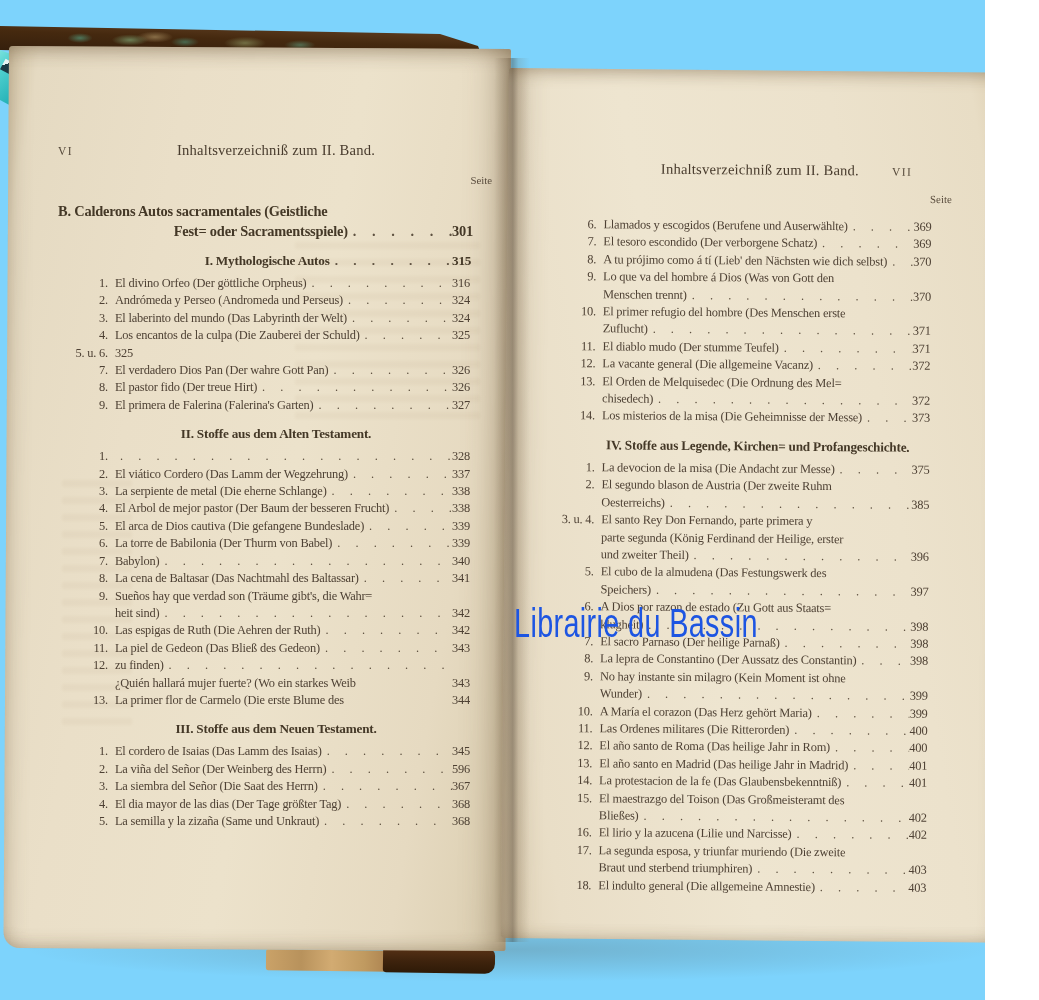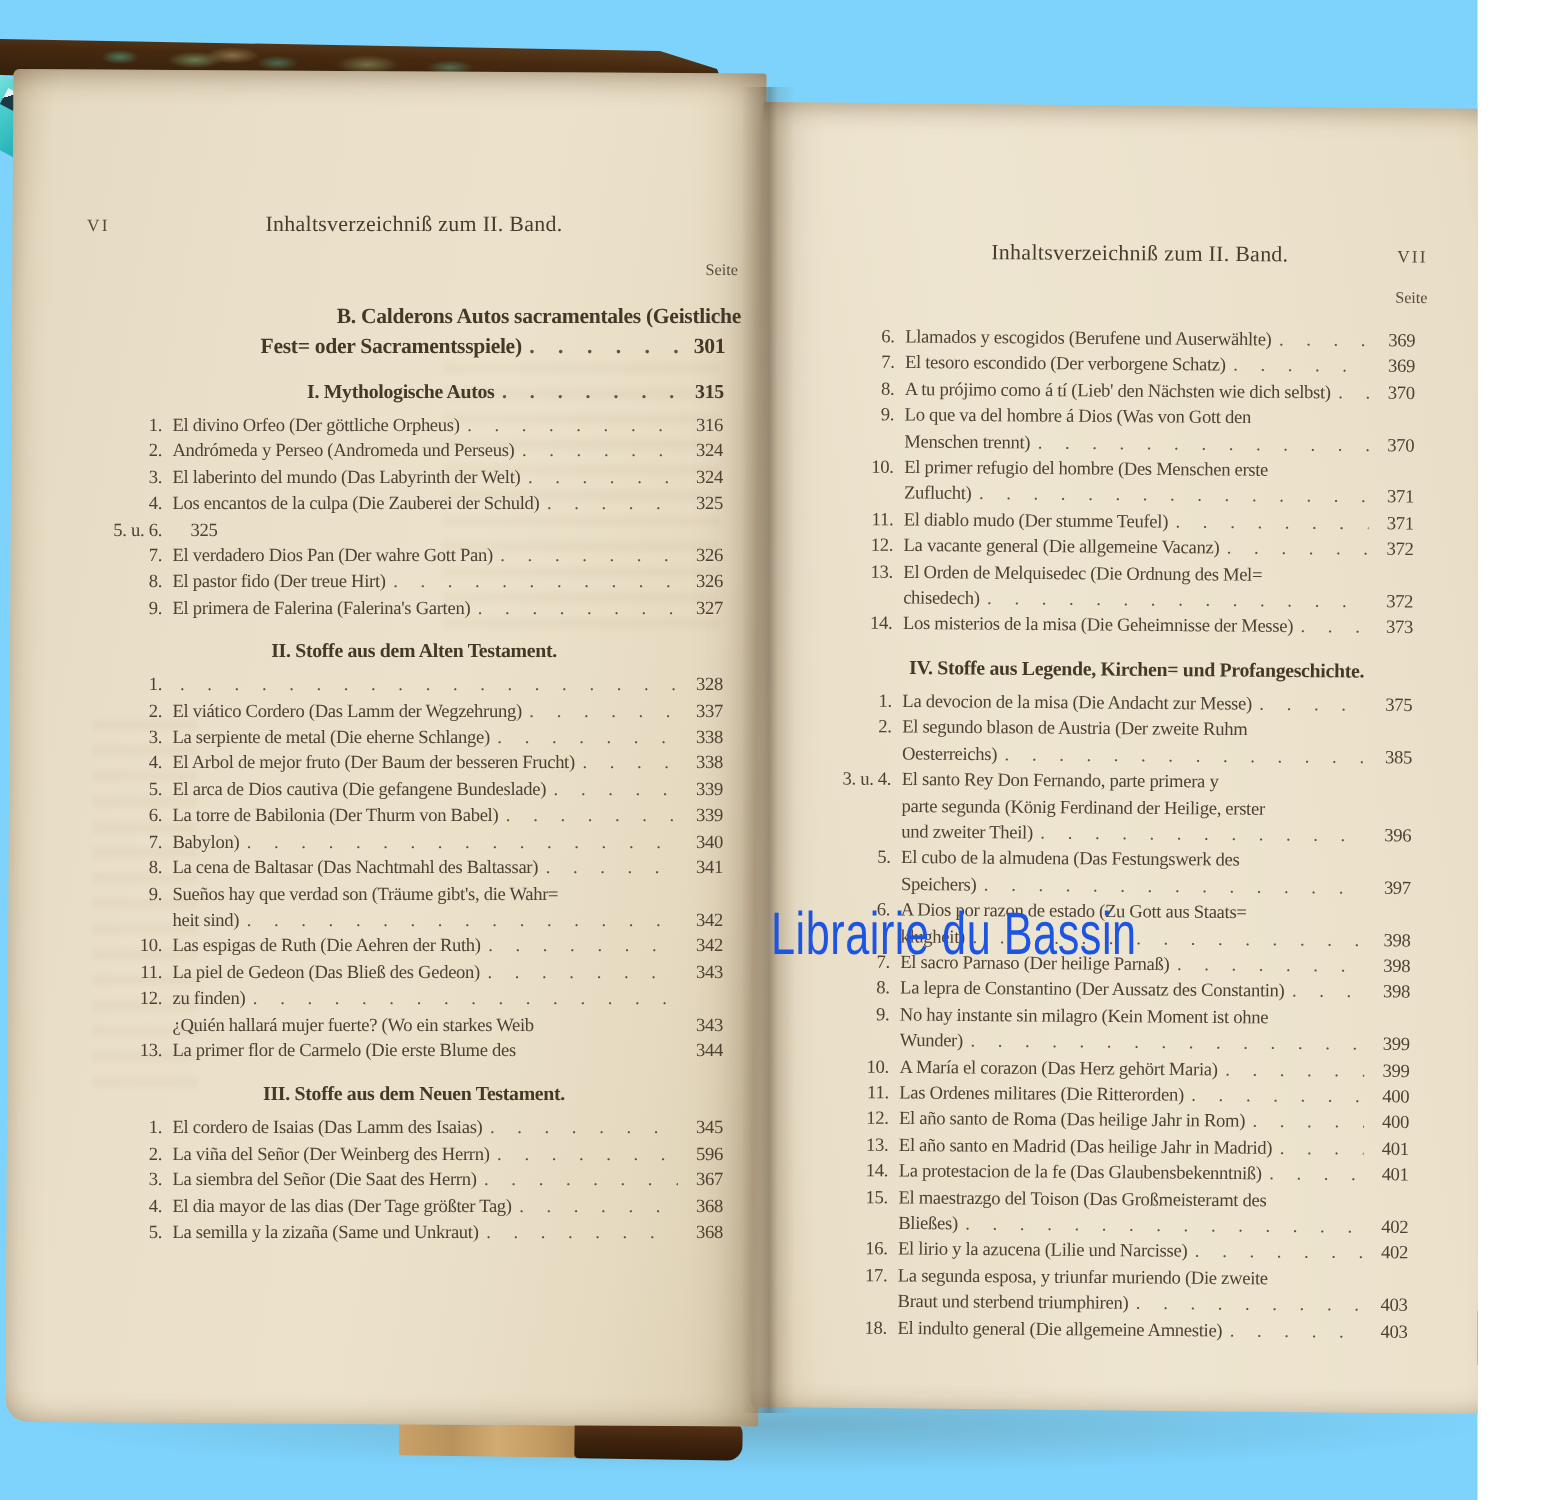--- a/index.html
+++ b/index.html
@@ -71,51 +71,51 @@
   #ghost2{left:62px;top:480px;width:70px;height:250px}
 
   
   .text{position:absolute;z-index:4}
   .left-text{left:58px;top:142px;width:436px}
   .right-text{left:564px;top:160px;width:392px;transform:rotate(.45deg);transform-origin:left top}
 
   .head-row{display:flex;align-items:baseline}
   .folio{width:60px;font-size:11.5px;letter-spacing:1.5px;color:#564a3b}
   .run-title{flex:1;text-align:center;font-size:14.6px;letter-spacing:.2px;color:#483b2d}
-  .right-text .folio{text-align:right;padding-right:4px}
+  .right-text .folio{text-align:left;padding-right:4px}
 
   .seite{text-align:right;font-size:10.8px;color:#5a4d3e;margin-top:15px;padding-right:2px}
   .right-text .seite{margin-top:13px;padding-right:4px}
 
   .toc{margin-top:3px;font-size:12.4px;line-height:17.4px;letter-spacing:-.2px;color:#4e4134}
   .right-text .toc{margin-top:14px}
 
   .title-block{margin:15px 0 2px;font-weight:bold;font-size:14.4px;line-height:20px;color:#443827}
-  .title-line1{text-align:right;white-space:nowrap}
+  .title-line1{text-align:left;white-space:nowrap}
   .lead-row{display:flex}
   .lead-spacer{flex:1.05}
   .lead-text{white-space:nowrap}
   .title-block .dots{flex:.9}
 
   .section{font-weight:bold;font-size:13.2px;line-height:18px;margin:11px 0 5px;color:#443827}
   .section.center{text-align:center;white-space:nowrap}
   .section-row{display:flex}
   .section-row .lead-spacer{flex:1.25}
   .section-row .dots{flex:1}
 
   .row{display:flex}
   .num{flex:0 0 auto;min-width:50px;text-align:right;margin-right:7px;white-space:nowrap;align-self:flex-start}
   .right-text .num{min-width:33px}
   .body{flex:1;min-width:0}
   .ln{white-space:nowrap;overflow:hidden}
   .ln.last{display:flex;overflow:hidden}
   .ln.last .t{flex:0 0 auto;white-space:nowrap}
   .dots{flex:1 1 8px;min-width:8px;overflow:hidden;white-space:nowrap;letter-spacing:6px;color:#5e5140;padding-left:5px}
   .dots::after{content:". . . . . . . . . . . . . . . . . . . . . . . . ."}
-  .pg{flex:0 0 42px;text-align:center;align-self:flex-end;white-space:nowrap}
+  .pg{flex:0 0 42px;text-align:left;align-self:flex-end;white-space:nowrap}
 
   
   .watermark{position:absolute;left:514px;top:601px;z-index:5;white-space:nowrap;
     font-family:"Liberation Sans","DejaVu Sans",sans-serif;font-size:40px;font-weight:400;
     letter-spacing:.5px;transform:scaleX(.72);transform-origin:left top}
 </style>
 </head>
 <body>
 
 <div id="scene">
@@ -259,21 +259,21 @@
               <span class="t">La serpiente de metal (Die eherne Schlange)</span>
               <span class="dots"></span>
             </div>
           </div>
           <span class="pg">338</span>
         </div>
         <div class="row">
           <span class="num">4.</span>
           <div class="body">
             <div class="ln last">
-              <span class="t">El Arbol de mejor fruto (Der Baum der besseren Frucht)</span>
+              <span class="t">El Arbol de mejor pastor (Der Baum der besseren Frucht)</span>
               <span class="dots"></span>
             </div>
           </div>
           <span class="pg">338</span>
         </div>
         <div class="row">
           <span class="num">5.</span>
           <div class="body">
             <div class="ln last">
               <span class="t">El arca de Dios cautiva (Die gefangene Bundeslade)</span>

